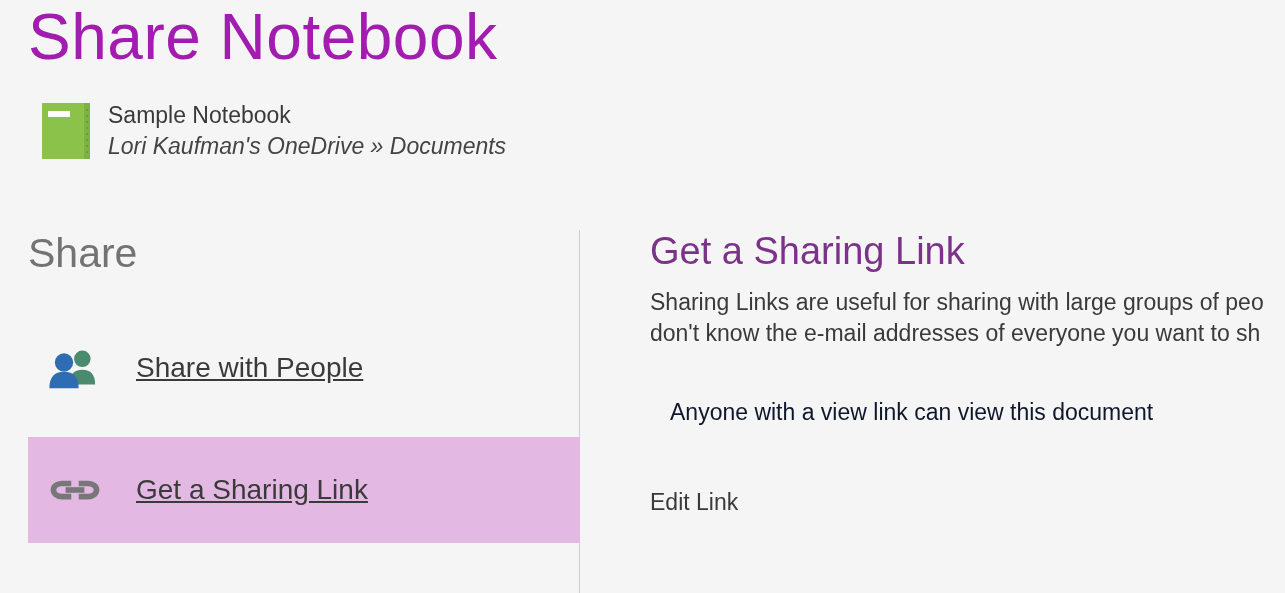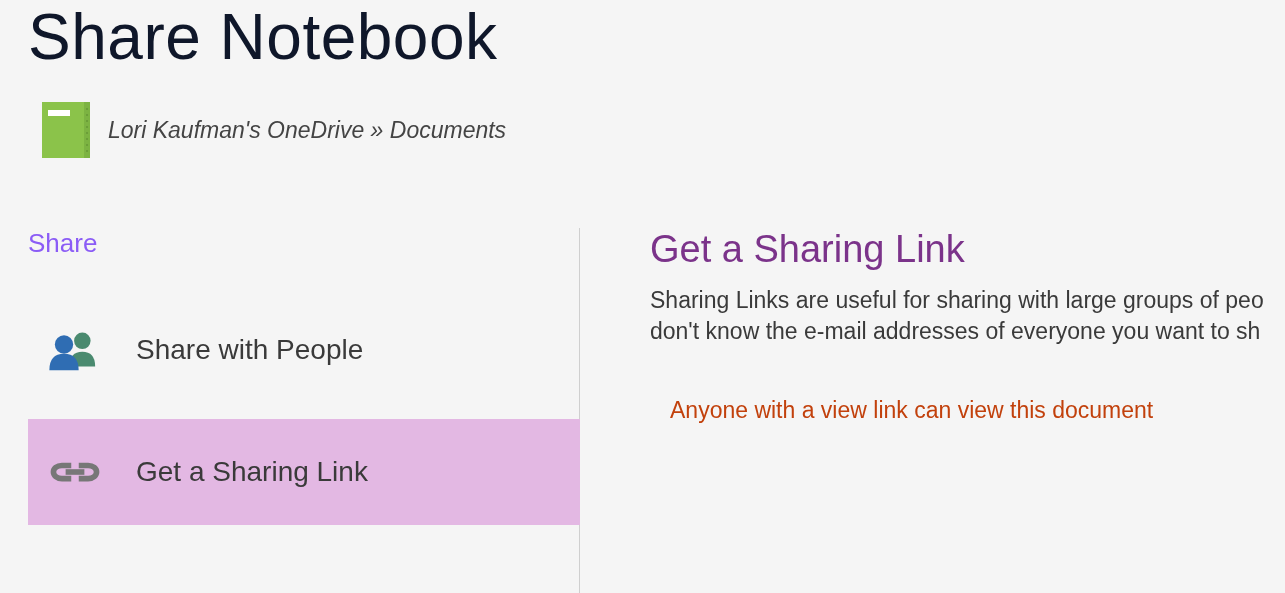--- a/index.html
+++ b/index.html
@@ -7,21 +7,21 @@
       font-family: "Segoe UI", "Segoe UI Light", Arial, sans-serif;
       background: #f5f5f5;
       width: 1285px;
       height: 593px;
       overflow: hidden;
       color: #333;
     }
     .page-title {
       font-size: 64px;
       font-weight: 200;
-      color: #0f172a;
+      color: #a21caf;
       padding: 0 0 10px 28px;
       letter-spacing: 0.5px;
     }
     .notebook-row {
       display: flex;
       align-items: center;
       padding: 18px 0 10px 42px;
     }
     .notebook-icon {
       width: 48px;
@@ -45,23 +45,23 @@
       margin-top: 60px;
     }
     .sidebar {
       width: 580px;
       padding-left: 28px;
       border-right: 1px solid #cfcfcf;
       padding-right: 0;
       min-height: 380px;
     }
     .sidebar-heading {
-      font-size: 26px;
+      font-size: 41px;
       font-weight: 300;
-      color: #8b5cf6;
+      color: #737373;
       margin-bottom: 38px;
     }
     .share-option {
       display: flex;
       align-items: center;
       height: 106px;
       padding-left: 14px;
       cursor: pointer;
       margin-bottom: 16px;
       width: 552px;
@@ -72,20 +72,21 @@
     .share-option .opt-icon {
       width: 66px;
       display:flex;
       align-items:center;
       justify-content:center;
     }
     .share-option .opt-label {
       font-size: 28px;
       color: #3a3a3a;
       margin-left: 28px;
+      text-decoration: underline;
     }
     .main {
       padding-left: 70px;
       width: 700px;
     }
     .main-heading {
       font-size: 38px;
       font-weight: 300;
       color: #7b338a;
       margin-bottom: 14px;
@@ -96,40 +97,41 @@
       line-height: 1.35;
       margin-bottom: 50px;
     }
     .link-section-label {
       font-size: 23px;
       color: #3a3a3a;
       margin-bottom: 10px;
     }
     .link-section-desc {
       font-size: 23px;
-      color: #c2410c;
+      color: #0f172a;
       padding-left: 20px;
       margin-bottom: 63px;
     }
   </style>
 </head>
 <body>
 
 <div class="page-title">Share Notebook</div>
 
 <div class="notebook-row">
   <span class="notebook-icon">
     <svg viewBox="0 0 48 56" width="48" height="56">
       <rect x="0" y="0" width="42" height="56" fill="#8bc34a"></rect>
       <rect x="6" y="8" width="22" height="6" fill="#ffffff"></rect>
       <rect x="42" y="0" width="6" height="56" fill="#7cb342"></rect>
       <line x1="45" y1="6" x2="45" y2="50" stroke="#5a8a2e" stroke-width="1" stroke-dasharray="2,4"></line>
     </svg>
   </span>
   <div class="notebook-text">
+    <div class="notebook-name">Sample Notebook</div>
     <div class="notebook-path">Lori Kaufman's OneDrive » Documents</div>
   </div>
 </div>
 
 <div class="columns">
   <div class="sidebar">
     <div class="sidebar-heading">Share</div>
 
     <div class="share-option">
       <span class="opt-icon">
@@ -154,14 +156,15 @@
       <span class="opt-label">Get a Sharing Link</span>
     </div>
   </div>
 
   <div class="main">
     <div class="main-heading">Get a Sharing Link</div>
     <div class="main-desc">Sharing Links are useful for sharing with large groups of peo don't know the e-mail addresses of everyone you want to sh</div>
 
     <div class="link-section-desc">Anyone with a view link can view this document</div>
 
+    <div class="link-section-label">Edit Link</div>
   </div>
 </div>
 
 </body></html>

